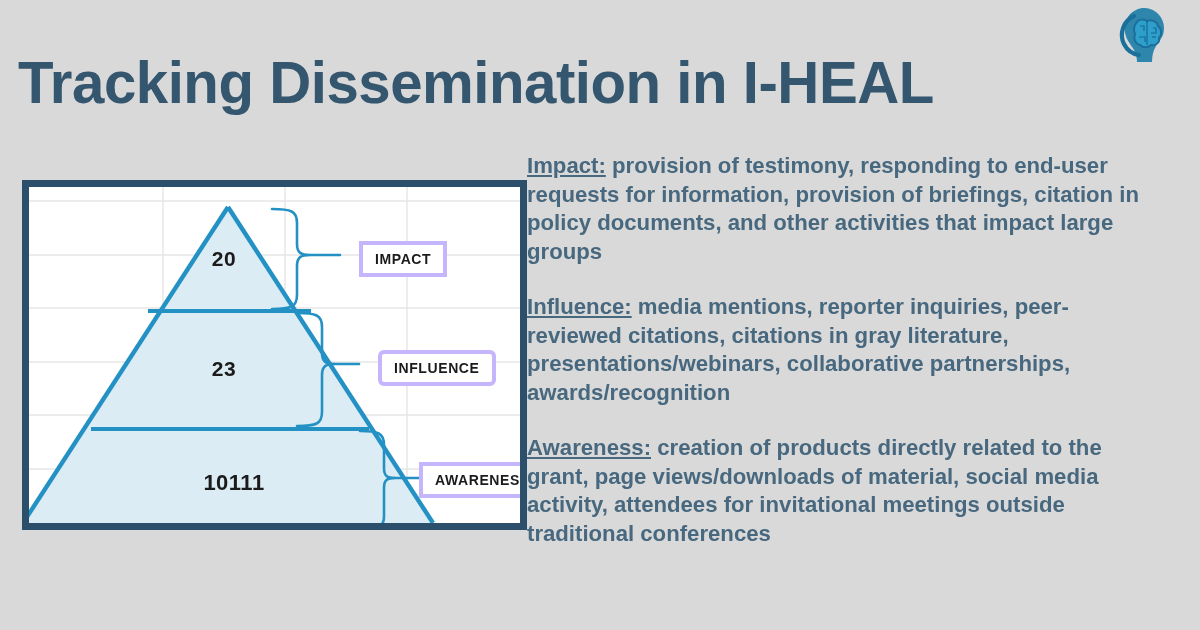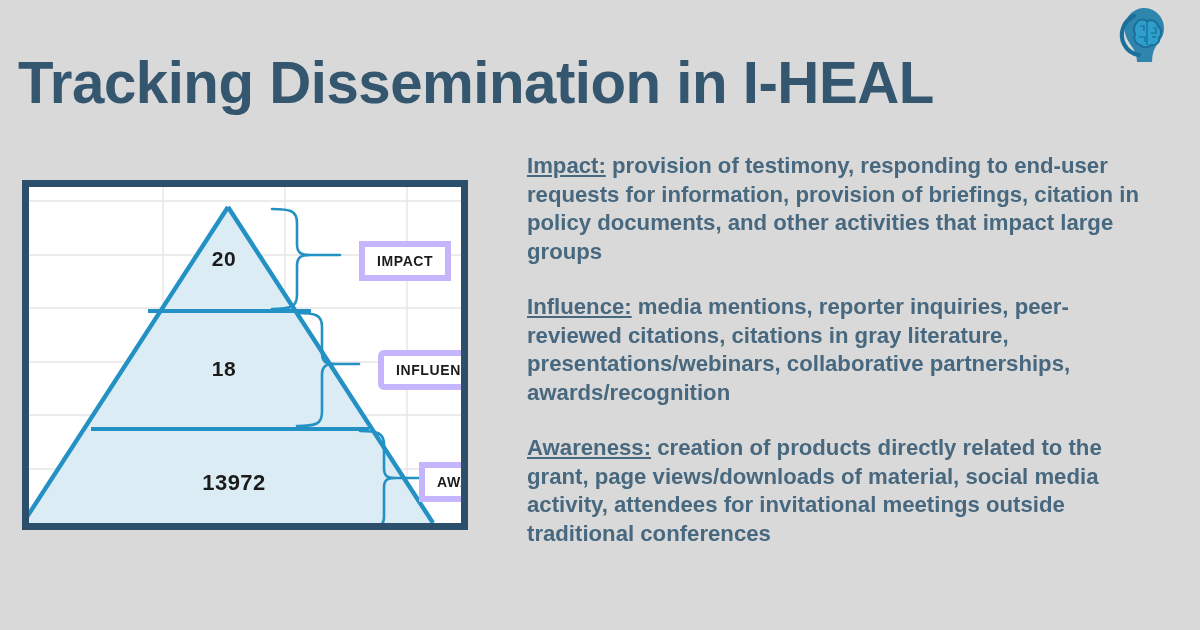--- a/index.html
+++ b/index.html
@@ -38,21 +38,21 @@
     transform: scaleX(0.97);
     transform-origin: left center;
     white-space: nowrap;
   }
 
   
   .chart-panel {
     position: absolute;
     left: 22px;
     top: 180px;
-    width: 446px;
+    width: 505px;
     height: 350px;
     background: #737373;
     border: 7px solid #2c4f6b;
     box-sizing: border-box;
   }
   .chart-inner {
     position: relative;
     width: 100%;
     height: 100%;
     overflow: hidden;
@@ -75,21 +75,21 @@
     white-space: nowrap;
   }
   .tier-value.v-impact    { left:  160px; top:  60px; width: 70px; }
   .tier-value.v-influence { left:  160px; top: 170px; width: 70px; }
   .tier-value.v-awareness { left:  150px; top: 283px; width: 110px; font-size: 22px; }
 
   
   .tier-box {
     position: absolute;
     background: #ffffff;
-    border: 6px solid #c4b5fd;
+    border: 4px solid #c4b5fd;
     font-size: 14px;
     font-weight: bold;
     color: #1b1b1b;
     letter-spacing: 0.6px;
     padding: 6px 12px;
     white-space: nowrap;
     box-sizing: border-box;
   }
   .tier-box.b-impact    { left: 330px; top:  54px; }
   .tier-box.b-influence { left: 349px; top: 163px; border-radius: 6px; }
@@ -186,22 +186,22 @@
       </g>
 
       <g fill="none" stroke="#2491c4" stroke-width="2.6" stroke-linecap="round">
         <path d="M331 244 C349 244, 355 246, 355 258 L355 281 C355 289, 358 291, 366 291
                  C358 291, 355 293, 355 301 L355 330 C355 340, 349 342, 331 342"></path>
         <line x1="366" y1="291" x2="392" y2="291"></line>
       </g>
     </svg>
 
     <div class="tier-value v-impact">20</div>
-    <div class="tier-value v-influence">18</div>
-    <div class="tier-value v-awareness">13972</div>
+    <div class="tier-value v-influence">23</div>
+    <div class="tier-value v-awareness">10111</div>
 
     <div class="tier-box b-impact">IMPACT</div>
     <div class="tier-box b-influence">INFLUENCE</div>
     <div class="tier-box b-awareness">AWARENESS</div>
   </div>
 </div>
 
 <div class="text-col">
 
   <p class="para">

